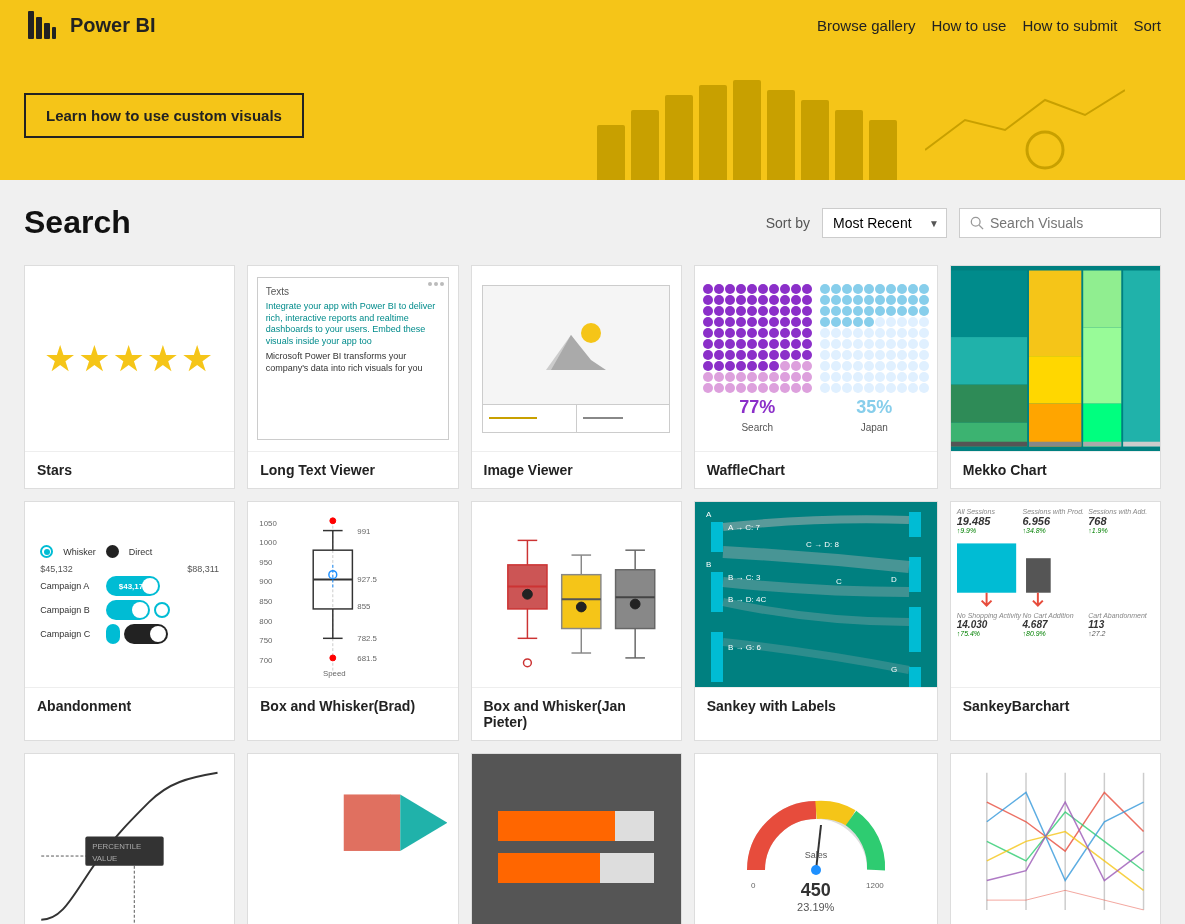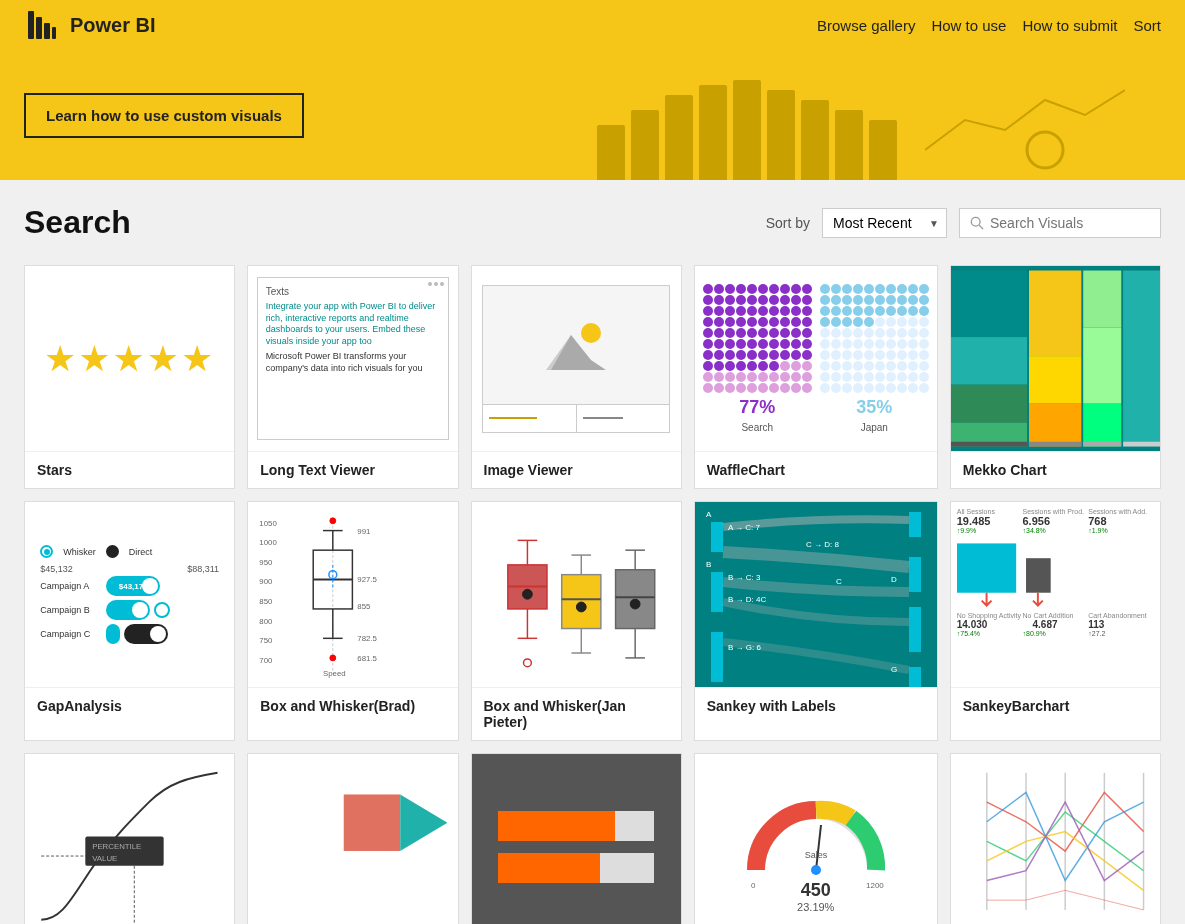--- a/index.html
+++ b/index.html
@@ -684,21 +684,21 @@
 
           <div style="display:flex;align-items:center;gap:4px;">
             <span style="width:62px;font-size:9px;">Campaign C</span>
             <div style="width:14px;height:20px;border-radius:10px;background:#00BCD4;"></div>
             <div style="width:44px;height:20px;border-radius:10px;background:#222;display:flex;align-items:center;position:relative;">
               <div style="position:absolute;right:2px;width:16px;height:16px;border-radius:50%;background:#fff;"></div>
             </div>
           </div>
         </div>
       </div>
-      <div class="card-label">GapAnalysis</div>
+      <div class="card-label">Abandonment</div>
     </div>
 
     <div class="card">
       <div class="card-visual">
         <svg width="95%" height="90%" viewBox="0 0 200 170">
 
           <text x="5" y="15" font-size="8" fill="#666">1050</text>
           <text x="5" y="35" font-size="8" fill="#666">1000</text>
           <text x="5" y="55" font-size="8" fill="#666">950</text>
           <text x="5" y="75" font-size="8" fill="#666">900</text>
@@ -801,21 +801,21 @@
 
           <text x="0" y="15" font-size="8" fill="#fff">A</text>
           <text x="0" y="65" font-size="8" fill="#fff">B</text>
         </svg>
       </div>
       <div class="card-label">Sankey with Labels</div>
     </div>
 
     <div class="card">
       <div class="card-visual">
-        <div style="width:100%;height:185px;padding:6px;font-size:7.5px;overflow:hidden;">
+        <div style="width:100%;height:185px;padding:6px;font-size:7.5px;overflow:hidden;font-style:italic;">
           
           <div style="display:flex;justify-content:space-between;margin-bottom:4px;">
             <div style="flex:1;">
               <div style="color:#888;font-size:7px;">All Sessions</div>
               <div style="font-size:11px;font-weight:700;">19.485</div>
               <div style="color:green;font-size:7px;">↑9.9%</div>
             </div>
             <div style="flex:1;">
               <div style="color:#888;font-size:7px;">Sessions with Prod.</div>
               <div style="font-size:11px;font-weight:700;">6.956</div>
@@ -837,21 +837,21 @@
           </svg>
           
           <div style="display:flex;justify-content:space-between;margin-top:2px;">
             <div style="flex:1;">
               <div style="color:#888;font-size:7px;">No Shopping Activity</div>
               <div style="font-size:10px;font-weight:700;">14.030</div>
               <div style="color:green;font-size:7px;">↑75.4%</div>
             </div>
             <div style="flex:1;">
               <div style="color:#888;font-size:7px;">No Cart Addition</div>
-              <div style="font-size:10px;font-weight:700;margin-left:10px;">4.687</div>
+              <div style="font-size:10px;font-weight:700;">4.687</div>
               <div style="color:green;font-size:7px;">↑80.9%</div>
             </div>
             <div style="flex:1;">
               <div style="color:#888;font-size:7px;">Cart Abandonment</div>
               <div style="font-size:10px;font-weight:700;">113</div>
               <div style="color:#555;font-size:7px;">↑27.2</div>
             </div>
           </div>
         </div>
       </div>

